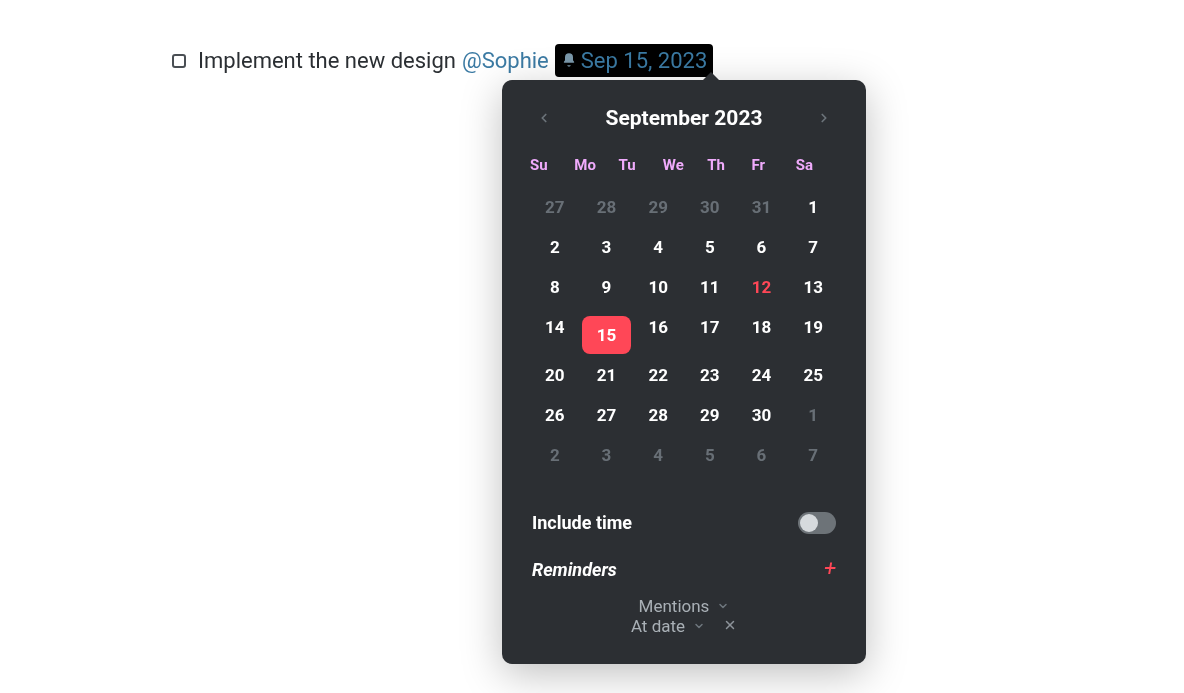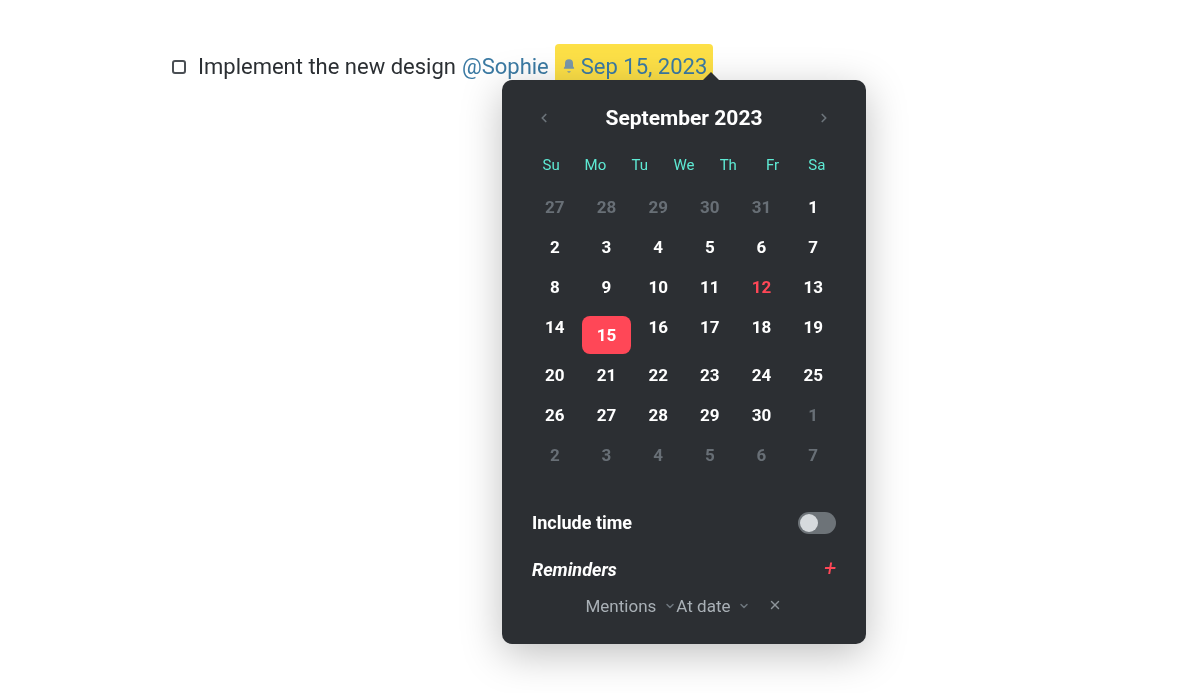--- a/index.html
+++ b/index.html
@@ -34,24 +34,24 @@
     .task-text {
       color: #2b2f33;
     }
     .mention {
       color: #3b7aa3;
       margin-left: 6px;
     }
     .date-chip {
       display: inline-flex;
       align-items: center;
-      background: #fde047;
+      background: #000000;
       color: #3b7aa3;
       border-radius: 4px;
-      padding: 10px 6px;
+      padding: 4px 6px;
       margin-left: 6px;
     }
     .bell-icon {
       margin-right: 4px;
       display: inline-block;
       color: #7a98aa;
     }
     .date-text { }
 
     .popover {
@@ -98,24 +98,24 @@
       font-weight: 700;
       color: #ffffff;
     }
     .weekday-row {
       display: grid;
       grid-template-columns: repeat(7, 1fr);
       gap: 2px;
       margin-bottom: 10px;
     }
     .weekday {
-      text-align: center;
+      text-align: left;
       font-size: 15px;
-      font-weight: 400;
-      color: #5eead4;
+      font-weight: 700;
+      color: #f0abfc;
       padding: 4px 0;
     }
     .days-grid {
       display: grid;
       grid-template-columns: repeat(6, 1fr);
       gap: 2px;
     }
     .day {
       height: 38px;
       display: flex;
@@ -188,22 +188,23 @@
       color: #ff4757;
       font-size: 22px;
       font-weight: 400;
       cursor: pointer;
       line-height: 1;
     }
 
     .reminder-config-row {
       display: flex;
       align-items: center;
-      justify-content: center;
+      justify-content: flex-start;
       padding: 8px 2px 0;
+      flex-direction: column;
     }
     .reminder-left {
       display: flex;
       align-items: center;
       gap: 8px;
       color: #a9b0b6;
       font-size: 17px;
       cursor: pointer;
     }
     .reminder-right {

